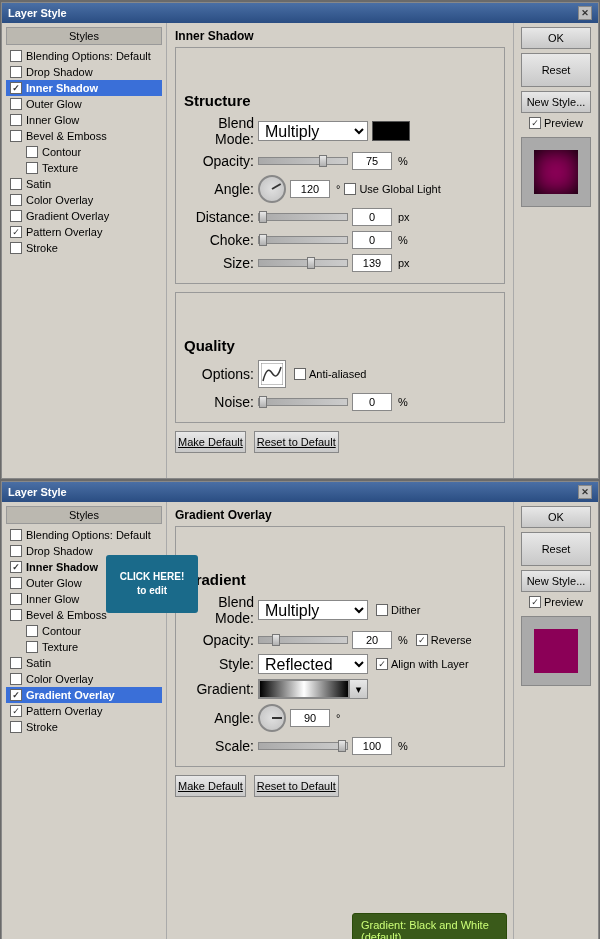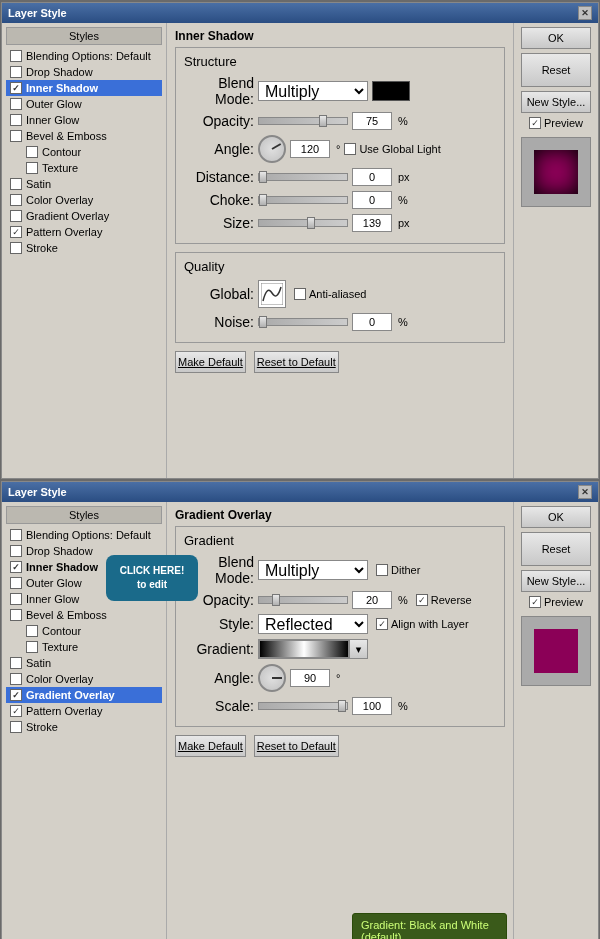--- a/index.html
+++ b/index.html
@@ -116,23 +116,24 @@
     }
 
     .section-box {
       border: 1px solid #999;
       padding: 6px 8px;
       margin-bottom: 8px;
       background: #d4d0c8;
     }
 
     .section-box-title {
-      font-weight: normal;
-      font-size: 13px;
+      font-weight: bold;
+      font-size: 15px;
       margin-bottom: 6px;
+      margin-top: 38px;
     }
 
     .form-row {
       display: flex;
       align-items: center;
       margin-bottom: 5px;
       gap: 4px;
     }
 
     .form-label {
@@ -453,21 +454,21 @@
           </div>
           <input type="text" class="number-input" value="139" style="">
           <span class="unit-label">px</span>
         </div>
       </div>
 
       <div class="section-box">
         <div class="section-box-title">Quality</div>
 
         <div class="form-row">
-          <span class="form-label">Global:</span>
+          <span class="form-label">Options:</span>
           <div class="contour-preview">
             <svg viewBox="0 0 22 22">
               <path d="M2,18 Q6,2 11,10 Q16,18 20,4" fill="none" stroke="#333" stroke-width="1.5"></path>
               <rect x="0" y="0" width="22" height="22" fill="none" stroke="#888" stroke-width="1"></rect>
             </svg>
           </div>
           <label class="checkbox-inline" style="margin-left:4px">
             <span class="checkbox-box"></span>
             <span>Anti-aliased</span>
           </label>
@@ -518,21 +519,21 @@
         <span>Blending Options: Default</span>
       </div>
       <div class="sidebar-item">
         <span class="checkbox-box"></span>
         <span>Drop Shadow</span>
       </div>
       <div class="sidebar-item bold" style="position:relative;">
         <span class="checkbox-box checked"></span>
         <span>Inner Shadow</span>
 
-        <div style="position:absolute; left:100px; top:-4px; background:#1a6a8a; color:white; font-size:10px; padding:9px 8px; border-radius:8px; z-index:30; width:92px; text-align:center; line-height:1.4;">
+        <div style="position:absolute; left:100px; top:-4px; background:#1a6a8a; color:white; font-size:10px; padding:15px 8px; border-radius:3px; z-index:30; width:92px; text-align:center; line-height:1.4;">
           <span style="white-space:pre-wrap;">CLICK HERE!
 to edit</span>
         </div>
       </div>
       <div class="sidebar-item">
         <span class="checkbox-box"></span>
         <span>Outer Glow</span>
       </div>
       <div class="sidebar-item">
         <span class="checkbox-box"></span>

